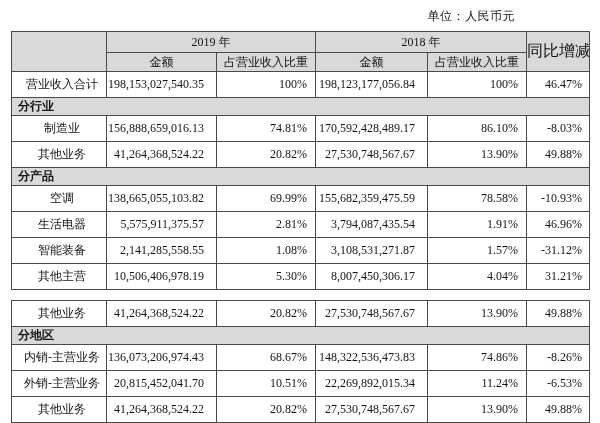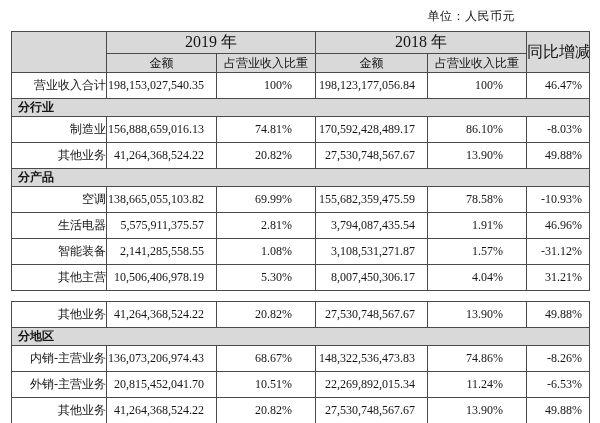--- a/index.html
+++ b/index.html
@@ -29,26 +29,26 @@
     table-layout:fixed;
   }
   .tbl-gap{height:10px;}
   td,th{
     border:1px solid var(--border);
     font-weight:normal;
     overflow:hidden;
     white-space:nowrap;
   }
   th{background:var(--header_bg);text-align:center;}
-  .h1{height:21px;font-size:16px;}
+  .h1{height:21px;font-size:12px;}
   .h2{height:19px;font-size:12px;}
   .yoy-head{font-size:16px;}
-  td.lbl{height:26px;text-align:right;padding-left:6px;background:#fff;}
+  td.lbl{height:26px;text-align:center;padding-left:6px;background:#fff;}
   td.amt{height:26px;text-align:right;padding-right:12px;background:#fff;}
-  td.pct{height:26px;text-align:right;padding-right:23px;background:#fff;border-radius:9px;}
+  td.pct{height:26px;text-align:right;padding-right:8px;background:#fff;border-radius:9px;}
   td.yoy{height:26px;text-align:right;padding-right:7px;background:#fff;}
   td.sec{
     height:18px;
     text-align:left;
     padding-left:6px;
     background:var(--section_bg);
     font-size:12px;
     font-weight:bold;
   }
 </style>

